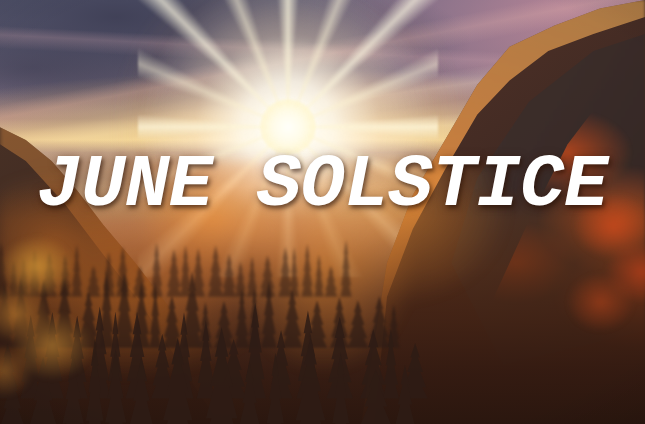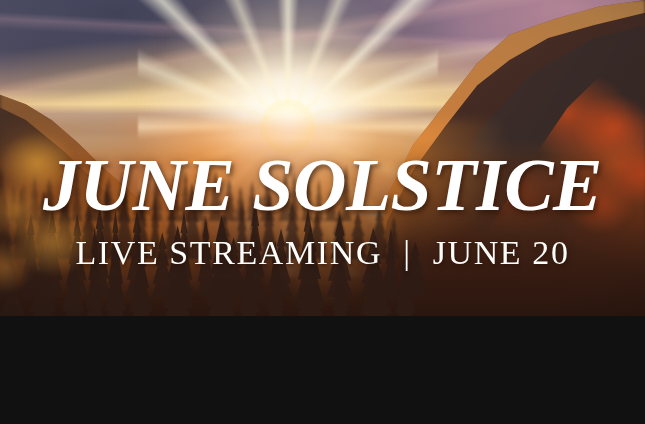--- a/index.html
+++ b/index.html
@@ -4,23 +4,23 @@
 <title>June Solstice</title>
 <style>
   html, body {
     margin: 0;
     padding: 0;
     background: #111;
   }
   #poster {
     position: relative;
     width: 645px;
-    height: 316px;
+    height: 424px;
     overflow: hidden;
-    font-family: Liberation Serif, serif;
+    font-family: Liberation Mono, monospace;
     background: #3a2a26;
   }
   .layer { position: absolute; inset: 0; }
 
   
   .sky-base {
     background:
       linear-gradient(to bottom,
         #5f6683 0%,
         #6b6a84 12%,
@@ -392,20 +392,15 @@
       <span class="tree" style="width: 57.6px; height: 71.7px; margin-right: -17.3px;"></span>
       <span class="tree" style="width: 35.3px; height: 76.2px; margin-right: -12.6px;"></span>
     </div>
 
   <div class="autumn-left"></div>
   <div class="autumn-right"></div>
   <div class="layer vignette"></div>
 
   <div class="text-block">
     <h1 class="title">JUNE SOLSTICE</h1>
-    <p class="subtitle">
-      <span>LIVE STREAMING</span>
-      <span class="sep">|</span>
-      <span>JUNE 20</span>
-    </p>
   </div>
 
 </div>
 
 </body></html>

